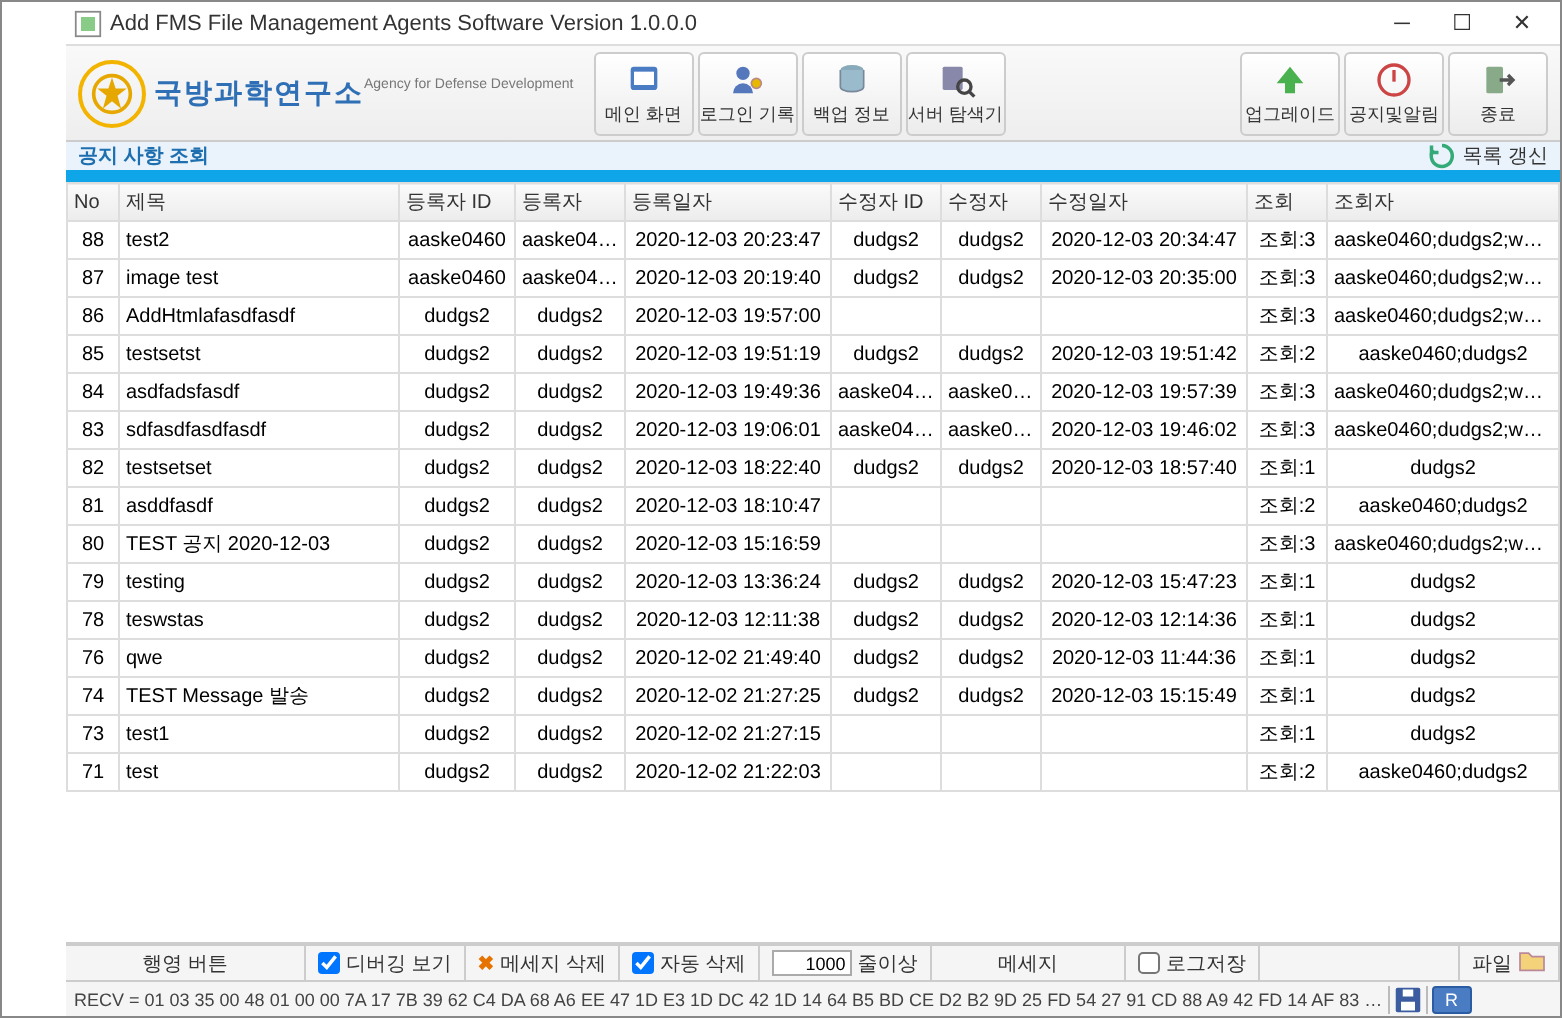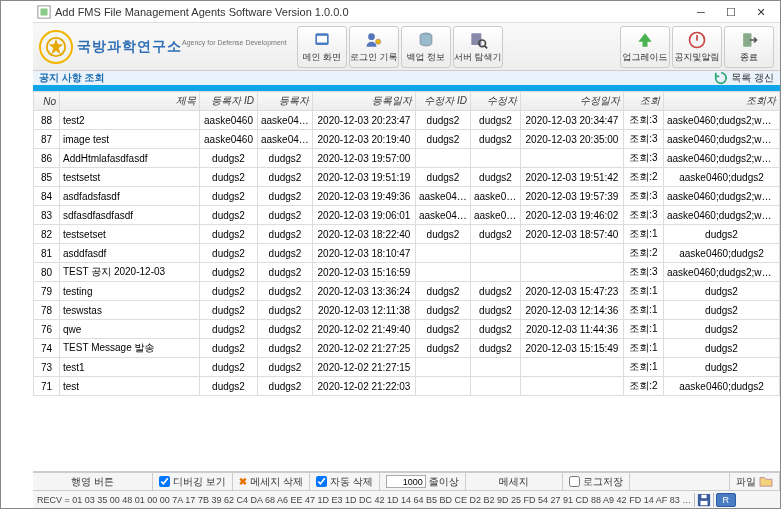--- a/index.html
+++ b/index.html
@@ -22,21 +22,21 @@
 .tb-btn .ico { width: 20px; height: 20px; display: flex; align-items: center; justify-content: center; }
 .tb-right { margin-left: auto; }
 
 .subheader { height: 20px; background: #eaf3fb; border-bottom: 6px solid #0ea5e9; display: flex; align-items: center; padding: 0 6px; font-size: 10px; color: #1e6fb0; font-weight: bold; }
 .sub-right { margin-left: auto; font-weight: normal; color: #333; display: flex; align-items: center; gap: 3px; cursor: pointer; }
 .sub-right .ico { width: 14px; height: 14px; }
 
 .grid-wrap { flex: 1; overflow: auto; border-bottom: 1px solid #ccc; }
 table { width: 100%; border-collapse: collapse; table-layout: fixed; }
 th, td { border: 1px solid #ddd; padding: 2px 3px; font-size: 10px; white-space: nowrap; overflow: hidden; text-overflow: ellipsis; height: 18px; }
-th { background: linear-gradient(#fafafa,#ececec); font-weight: normal; color: #333; text-align: right; position: sticky; top: 0; font-style: italic; }
+th { background: linear-gradient(#fafafa,#ececec); font-weight: normal; color: #333; text-align: left; position: sticky; top: 0; }
 td { background: #fff; }
 td.c { text-align: center; }
 
 .bottom-bar1 { height: 18px; border-top: 1px solid #ccc; background: #f5f5f5; display: flex; align-items: flex-start; font-size: 10px; color: #333; }
 .bottom-cell { border-right: 1px solid #ccc; padding: 0 6px; height: 100%; display: flex; align-items: center; gap: 3px; }
 .bottom-bar2 { height: 18px; border-top: 1px solid #ccc; background: #f5f5f5; display: flex; align-items: center; font-size: 9px; color: #444; padding: 0 4px; }
 .recv { flex: 1; white-space: nowrap; overflow: hidden; text-overflow: ellipsis; }
 .status-r { background: #4a7cc4; color: #fff; border: 1px solid #2a5ca4; padding: 0 6px; height: 14px; display: flex; align-items: center; border-radius: 2px; }
 
 .chk { width: 11px; height: 11px; }

